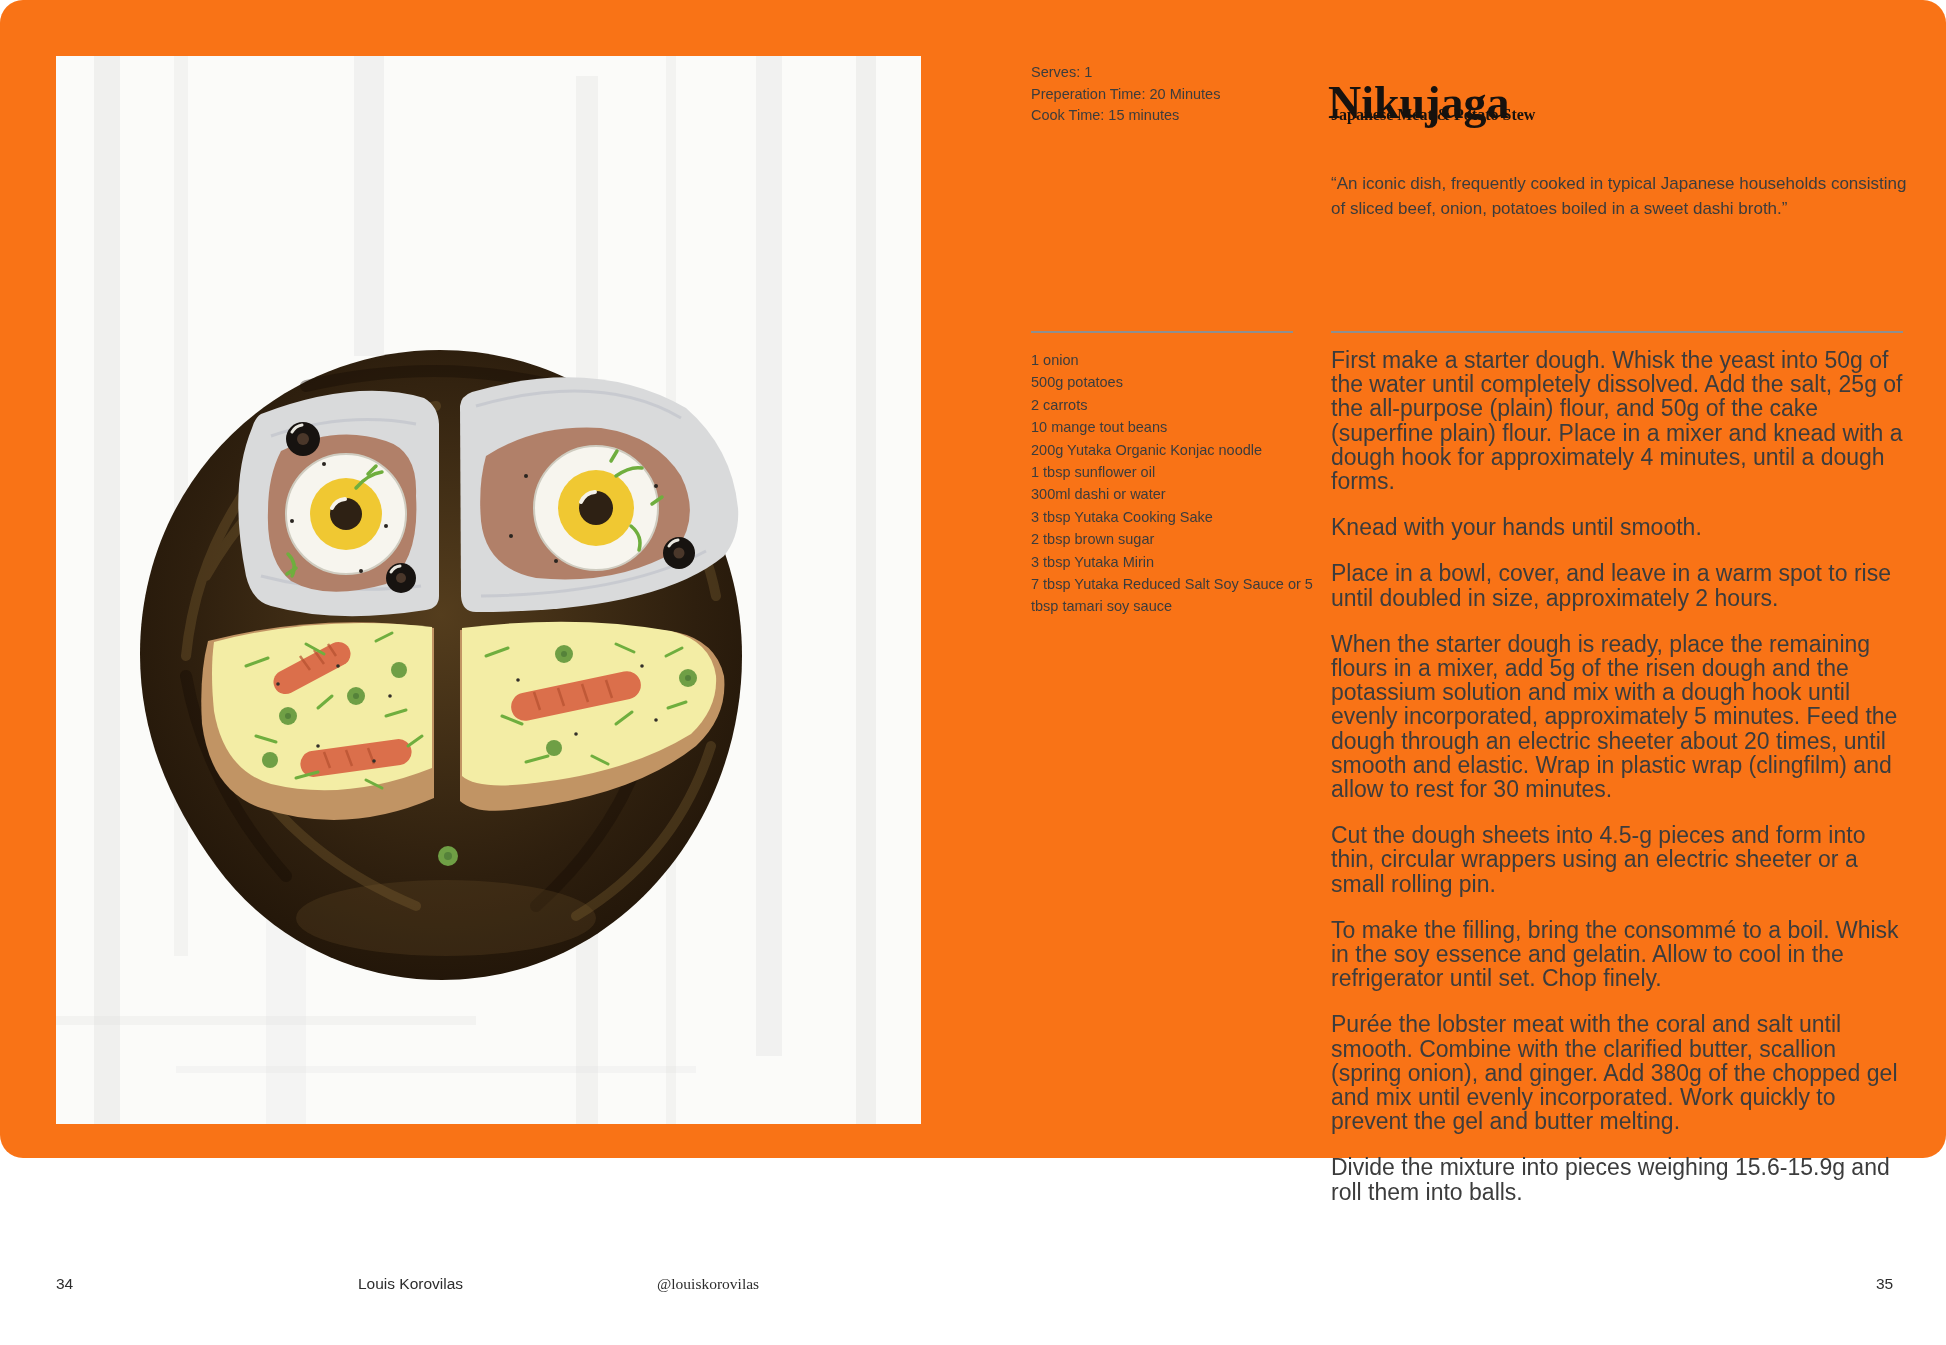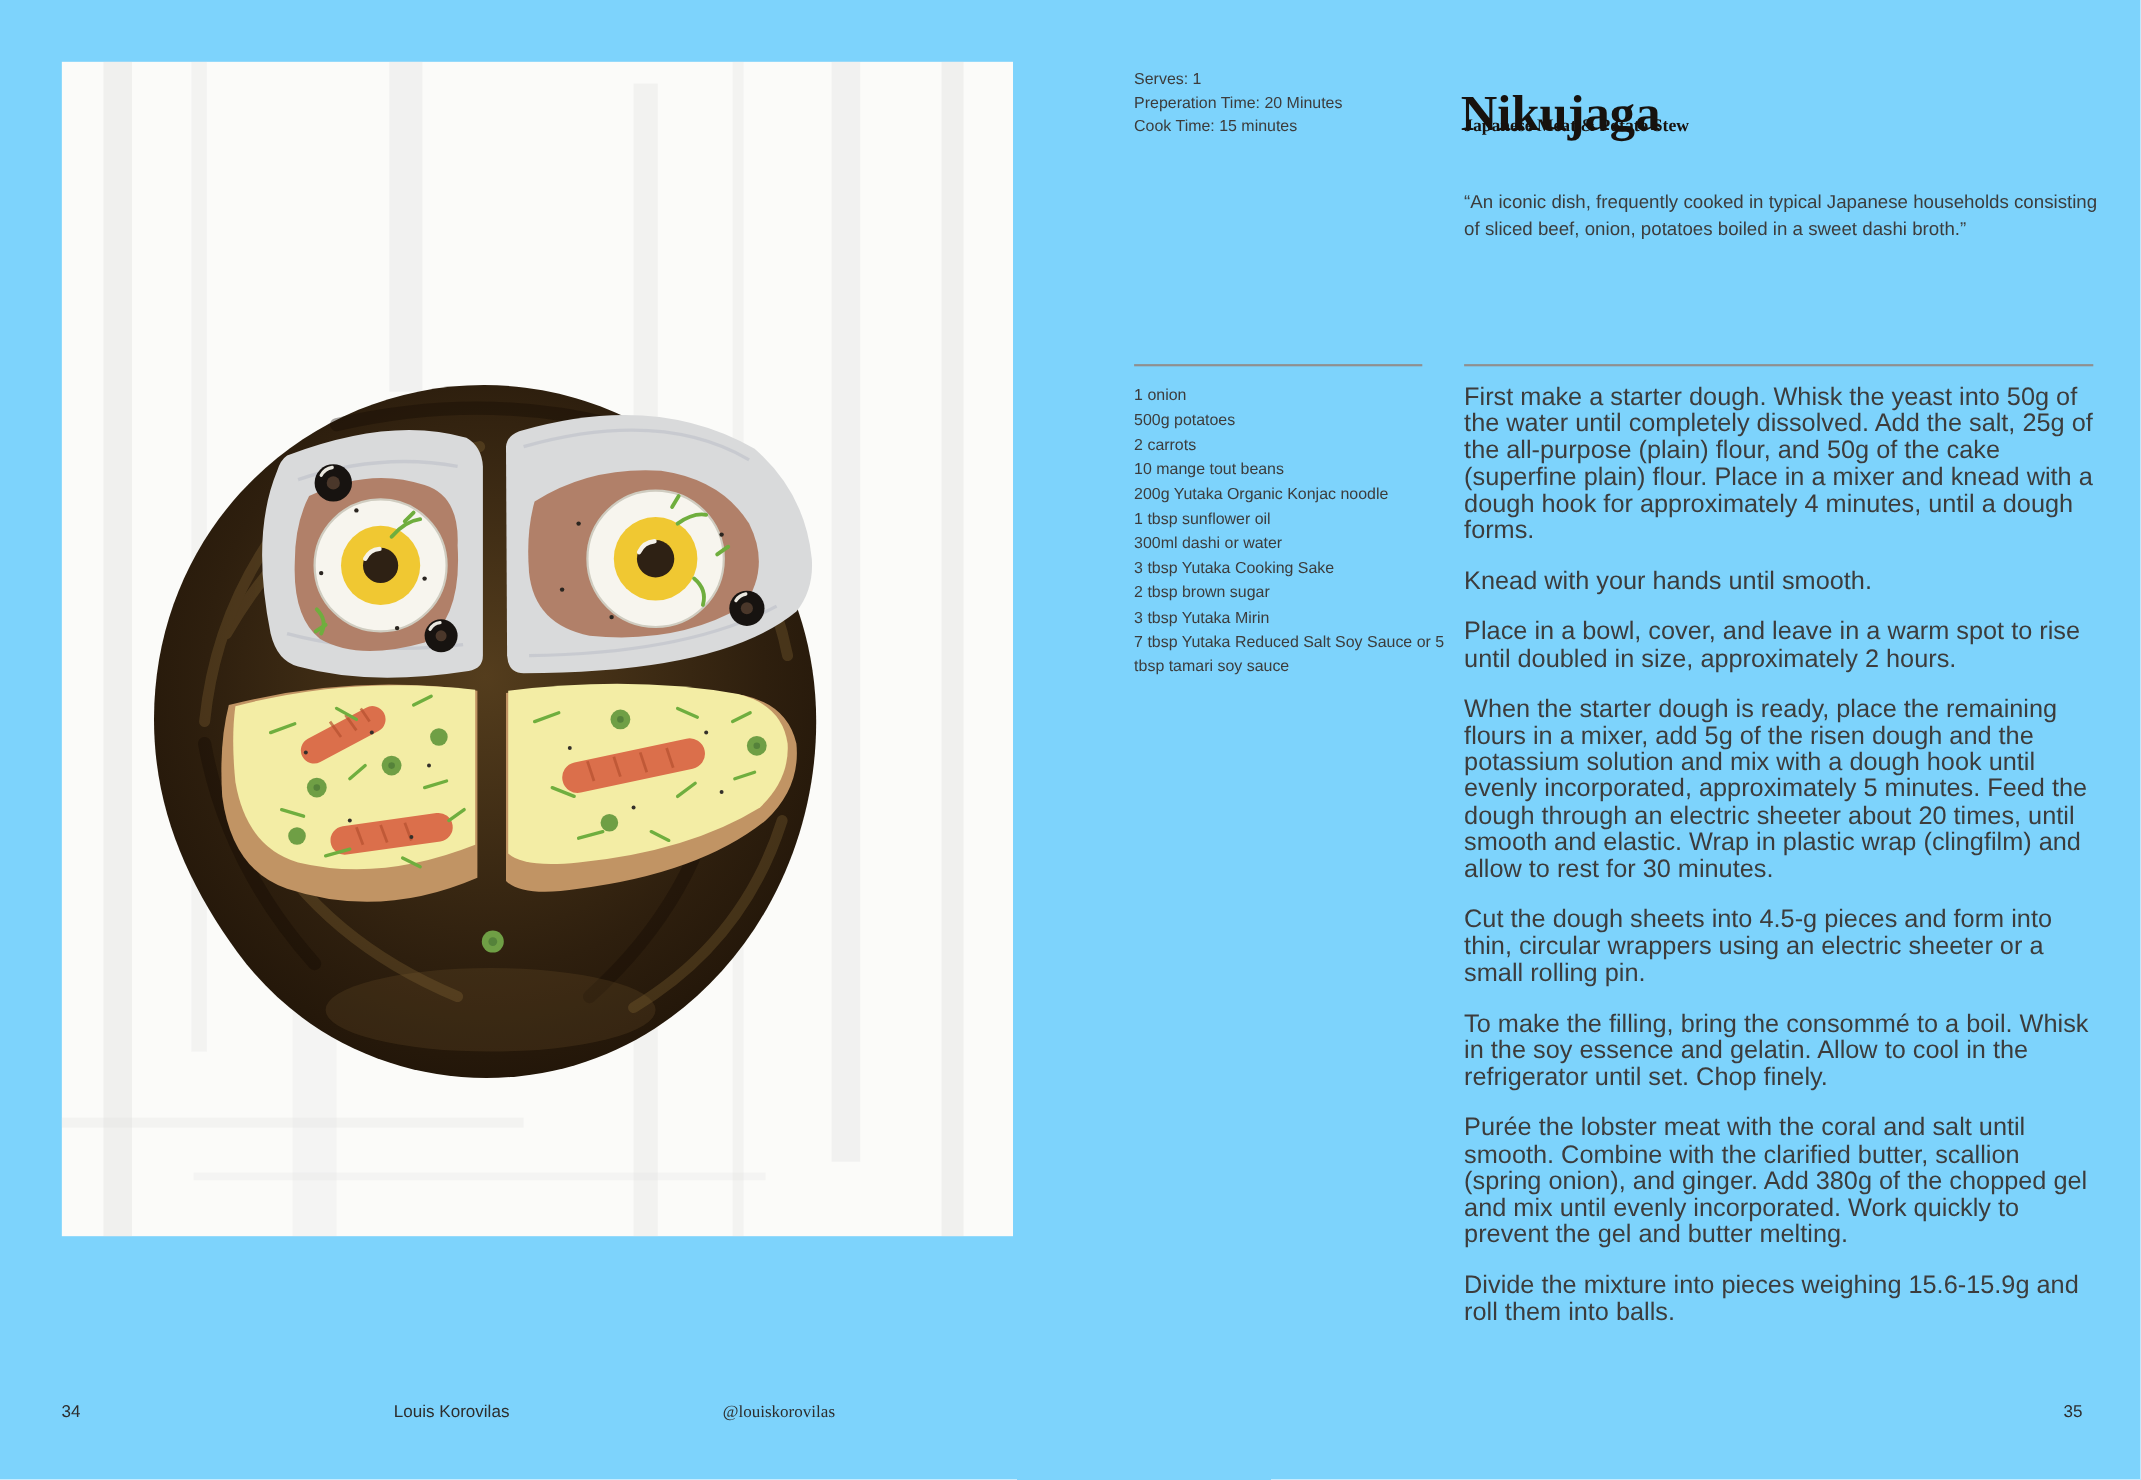--- a/index.html
+++ b/index.html
@@ -1,18 +1,18 @@
 <!DOCTYPE html>
 <html style="--paper: #fbfbf9; --streak: #dcdcda; --plate-dark: #2e1f0e; --plate-mid: #543d1d; --plate-light: #8a6c38; --bread-grey: #d9dadb; --bread-stroke: #b9bdc6; --ham: #b18069; --egg-white: #f7f5ee; --yolk: #f0c832; --yolk-dark: #2e2114; --olive: #171310; --herb: #6fae3e; --topping: #f3eda5; --crust: #c19464; --salmon: #db6f4b; --pea: #6f9f45;"><head>
 <meta charset="utf-8">
 <style>
   * { margin: 0; padding: 0; box-sizing: border-box; }
   html, body { width: 1946px; height: 1345px; background: #ffffff; overflow: hidden; }
   body { font-family: "Liberation Sans", "DejaVu Sans", sans-serif; }
-  .spread { position: relative; width: 1946px; height: 1345px; background: #7dd3fc; }
+  .spread { position: relative; width: 1946px; height: 1158px; background: #f97316; border-radius: 23px; }
 
   .illustration { position: absolute; left: 56px; top: 56px; width: 865px; height: 1068px; }
   .illustration svg { display: block; width: 100%; height: 100%; }
 
   .meta { position: absolute; left: 1031px; top: 62px; width: 300px;
           font-size: 14.5px; line-height: 21.5px; color: #3c3c3c; }
 
   .title { position: absolute; left: 1328px; top: 48px;
            font-family: "Liberation Serif", "DejaVu Serif", serif;
            font-weight: 700; font-size: 46px; line-height: 52px; color: #17120e; margin-top: 29px; }

